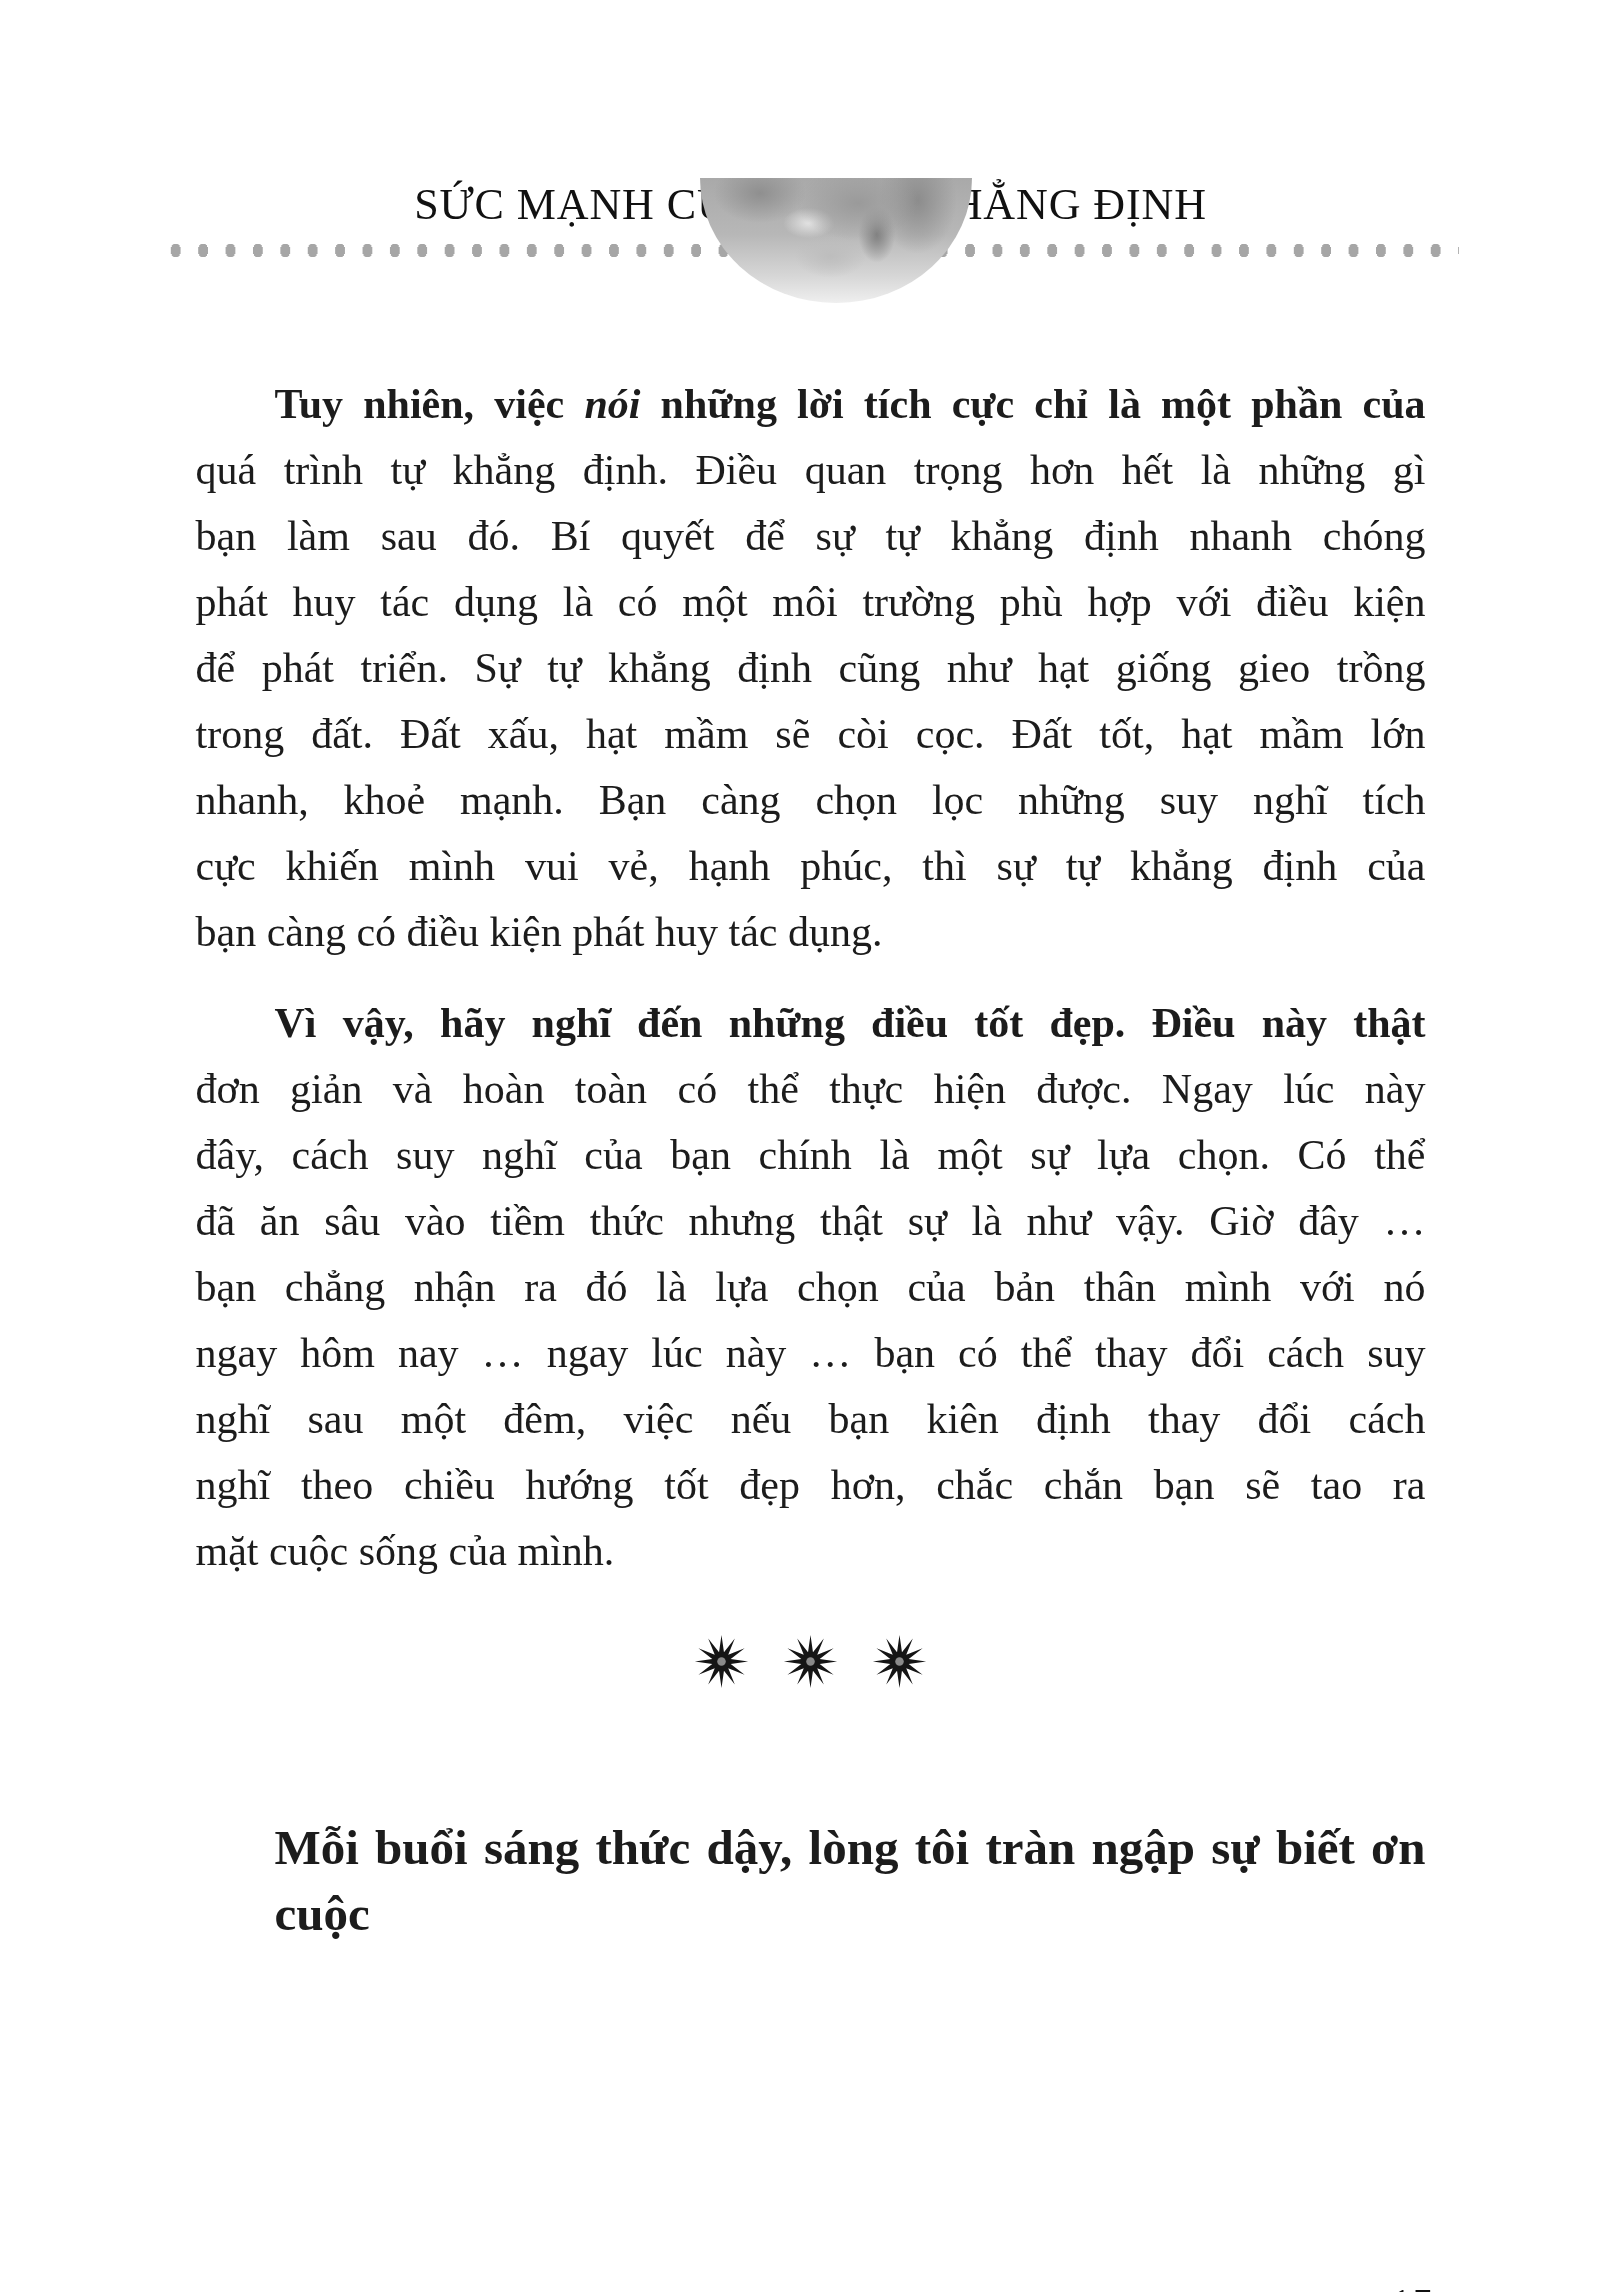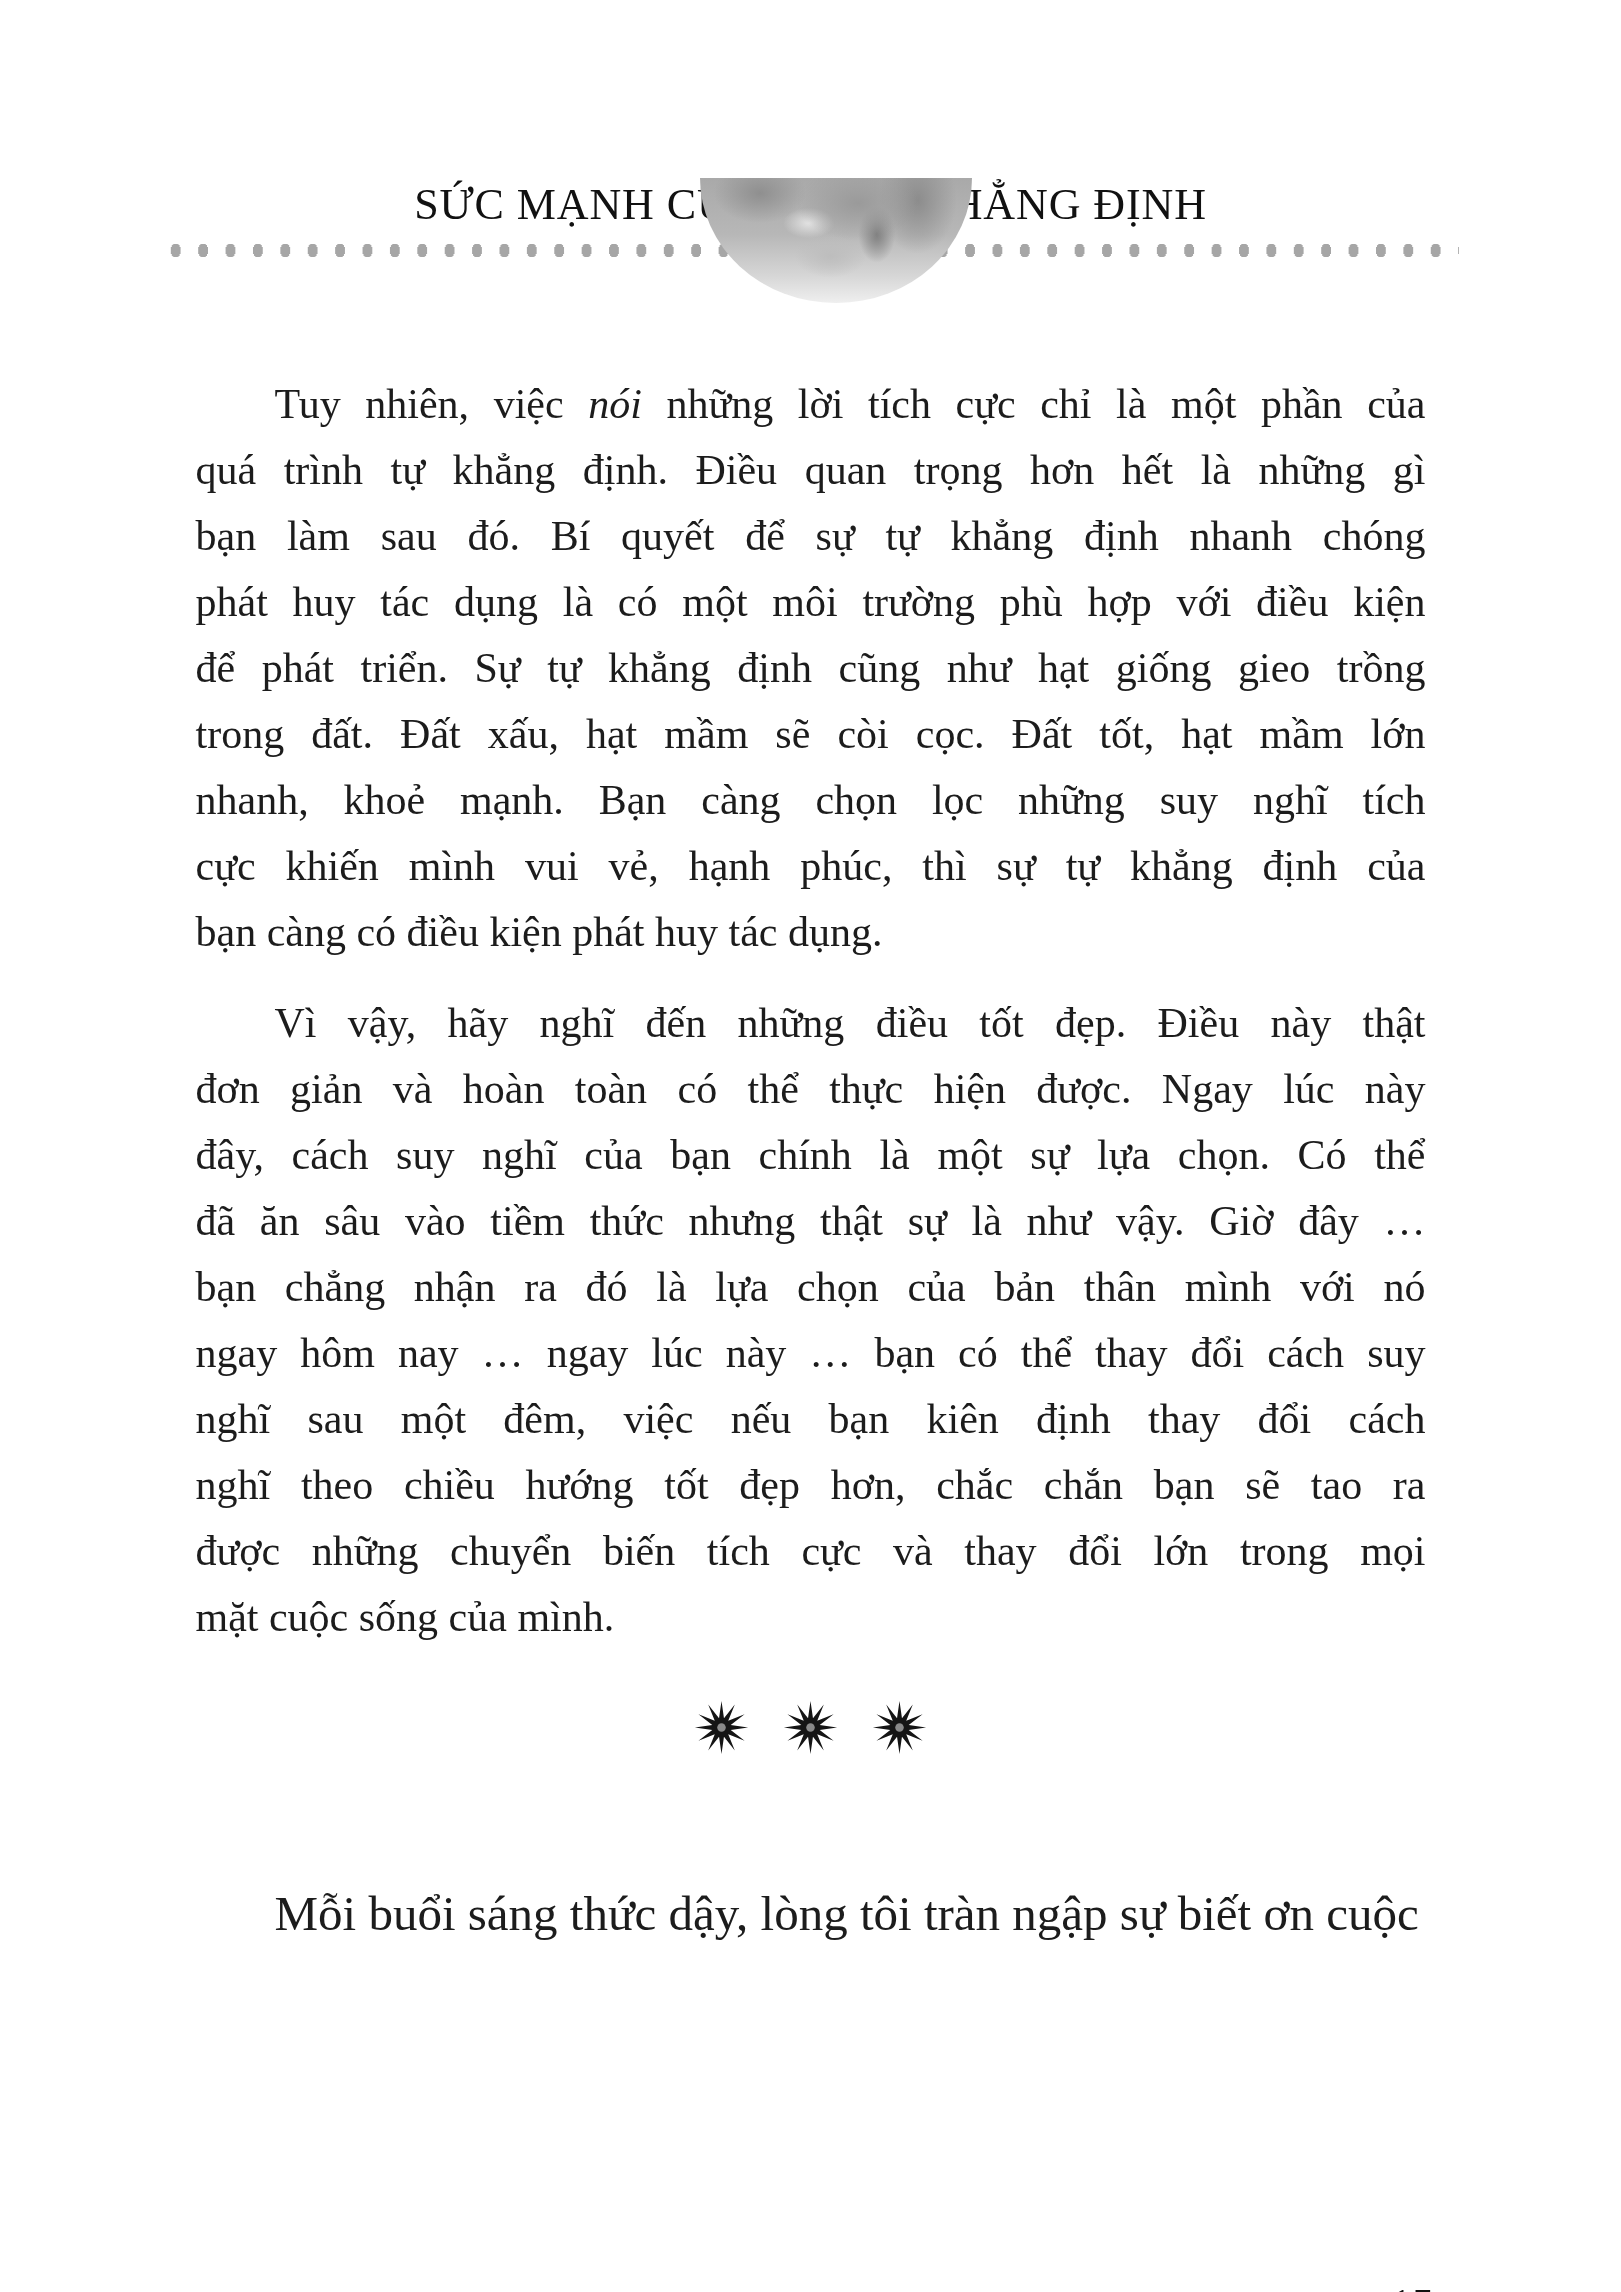--- a/index.html
+++ b/index.html
@@ -50,21 +50,21 @@
 
   .body-text{width:1230px;margin:112px auto 0;font-size:42px;}
   .para{margin:0 0 24.6px 0;}
   .para:last-child{margin-bottom:0;}
   .line{
     height:66px;line-height:66px;
     text-align:justify;text-align-last:justify;
     white-space:normal;
   }
   .line.last{text-align-last:left;}
-  .line.first{padding-left:79px;}
+  .line.first{padding-left:79px;font-weight:bold;}
   .line em{font-style:italic;}
 
   .ornament{
     width:1230px;height:61px;margin:47px auto 0;
     display:flex;justify-content:center;align-items:center;gap:32px;
   }
   .ornament svg{width:57px;height:57px;display:block;}
 
   .closing{width:1230px;margin:123px auto 0;font-size:49px;}
 
@@ -98,21 +98,20 @@
       </div>
       <div class="para">
         <div class="line first">Vì vậy, hãy nghĩ đến những điều tốt đẹp. Điều này thật</div>
         <div class="line">đơn giản và hoàn toàn có thể thực hiện được. Ngay lúc này</div>
         <div class="line">đây, cách suy nghĩ của bạn chính là một sự lựa chọn. Có thể</div>
         <div class="line">đã ăn sâu vào tiềm thức nhưng thật sự là như vậy. Giờ đây …</div>
         <div class="line">bạn chẳng nhận ra đó là lựa chọn của bản thân mình với nó</div>
         <div class="line">ngay hôm nay … ngay lúc này … bạn có thể thay đổi cách suy</div>
         <div class="line">nghĩ sau một đêm, việc nếu bạn kiên định thay đổi cách</div>
         <div class="line">nghĩ theo chiều hướng tốt đẹp hơn, chắc chắn bạn sẽ tao ra</div>
-        <div class="line">được những chuyển biến tích cực  và thay đổi lớn trong mọi</div>
         <div class="line last">mặt cuộc sống của mình.</div>
       </div>
     </div>
 
   <div class="ornament" id="ornament">
   <svg viewBox="0 0 60 60" aria-hidden="true">
     <polygon fill="var(--ornament)" points="58,30 39.7,27.4 54.3,16 37.1,22.9 44,5.8 32.6,20.3 30,2 27.4,20.3 16,5.8 22.9,22.9 5.8,16 20.3,27.4 2,30 20.3,32.6 5.8,44 22.9,37.1 16,54.3 27.4,39.7 30,58 32.6,39.7 44,54.3 37.1,37.1 54.3,44 39.7,32.6"></polygon>
     <circle cx="30" cy="30" r="4.5" fill="var(--ornament-center)"></circle>
   </svg>
 

